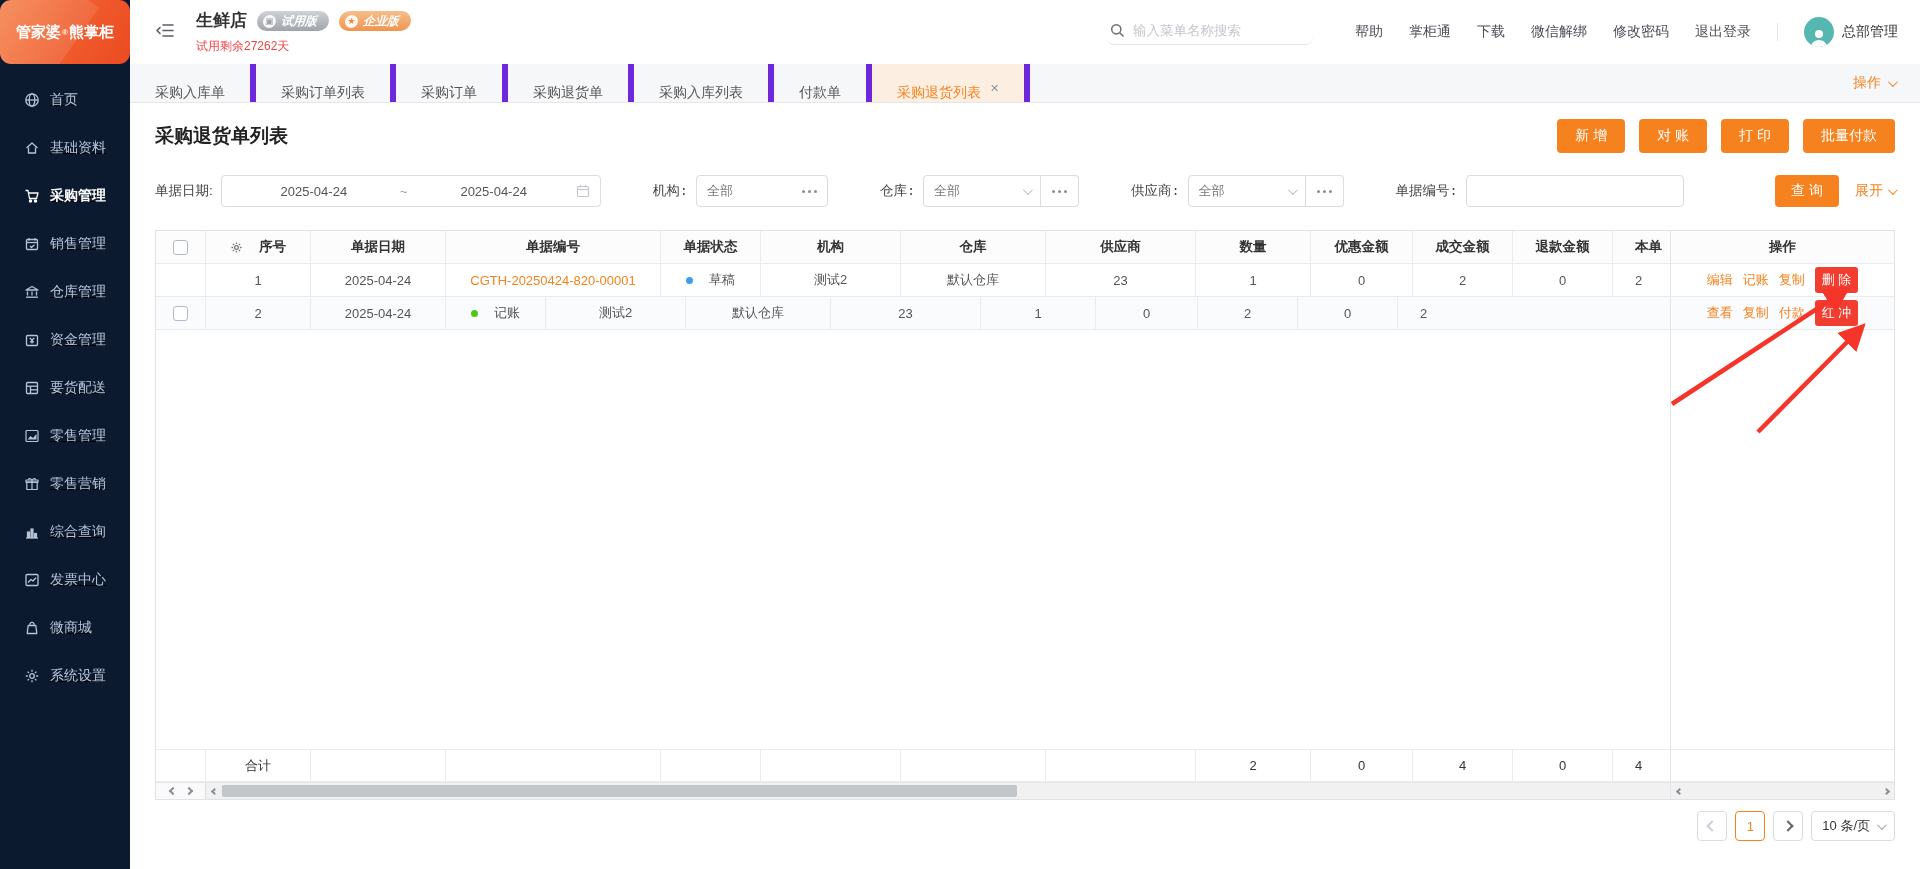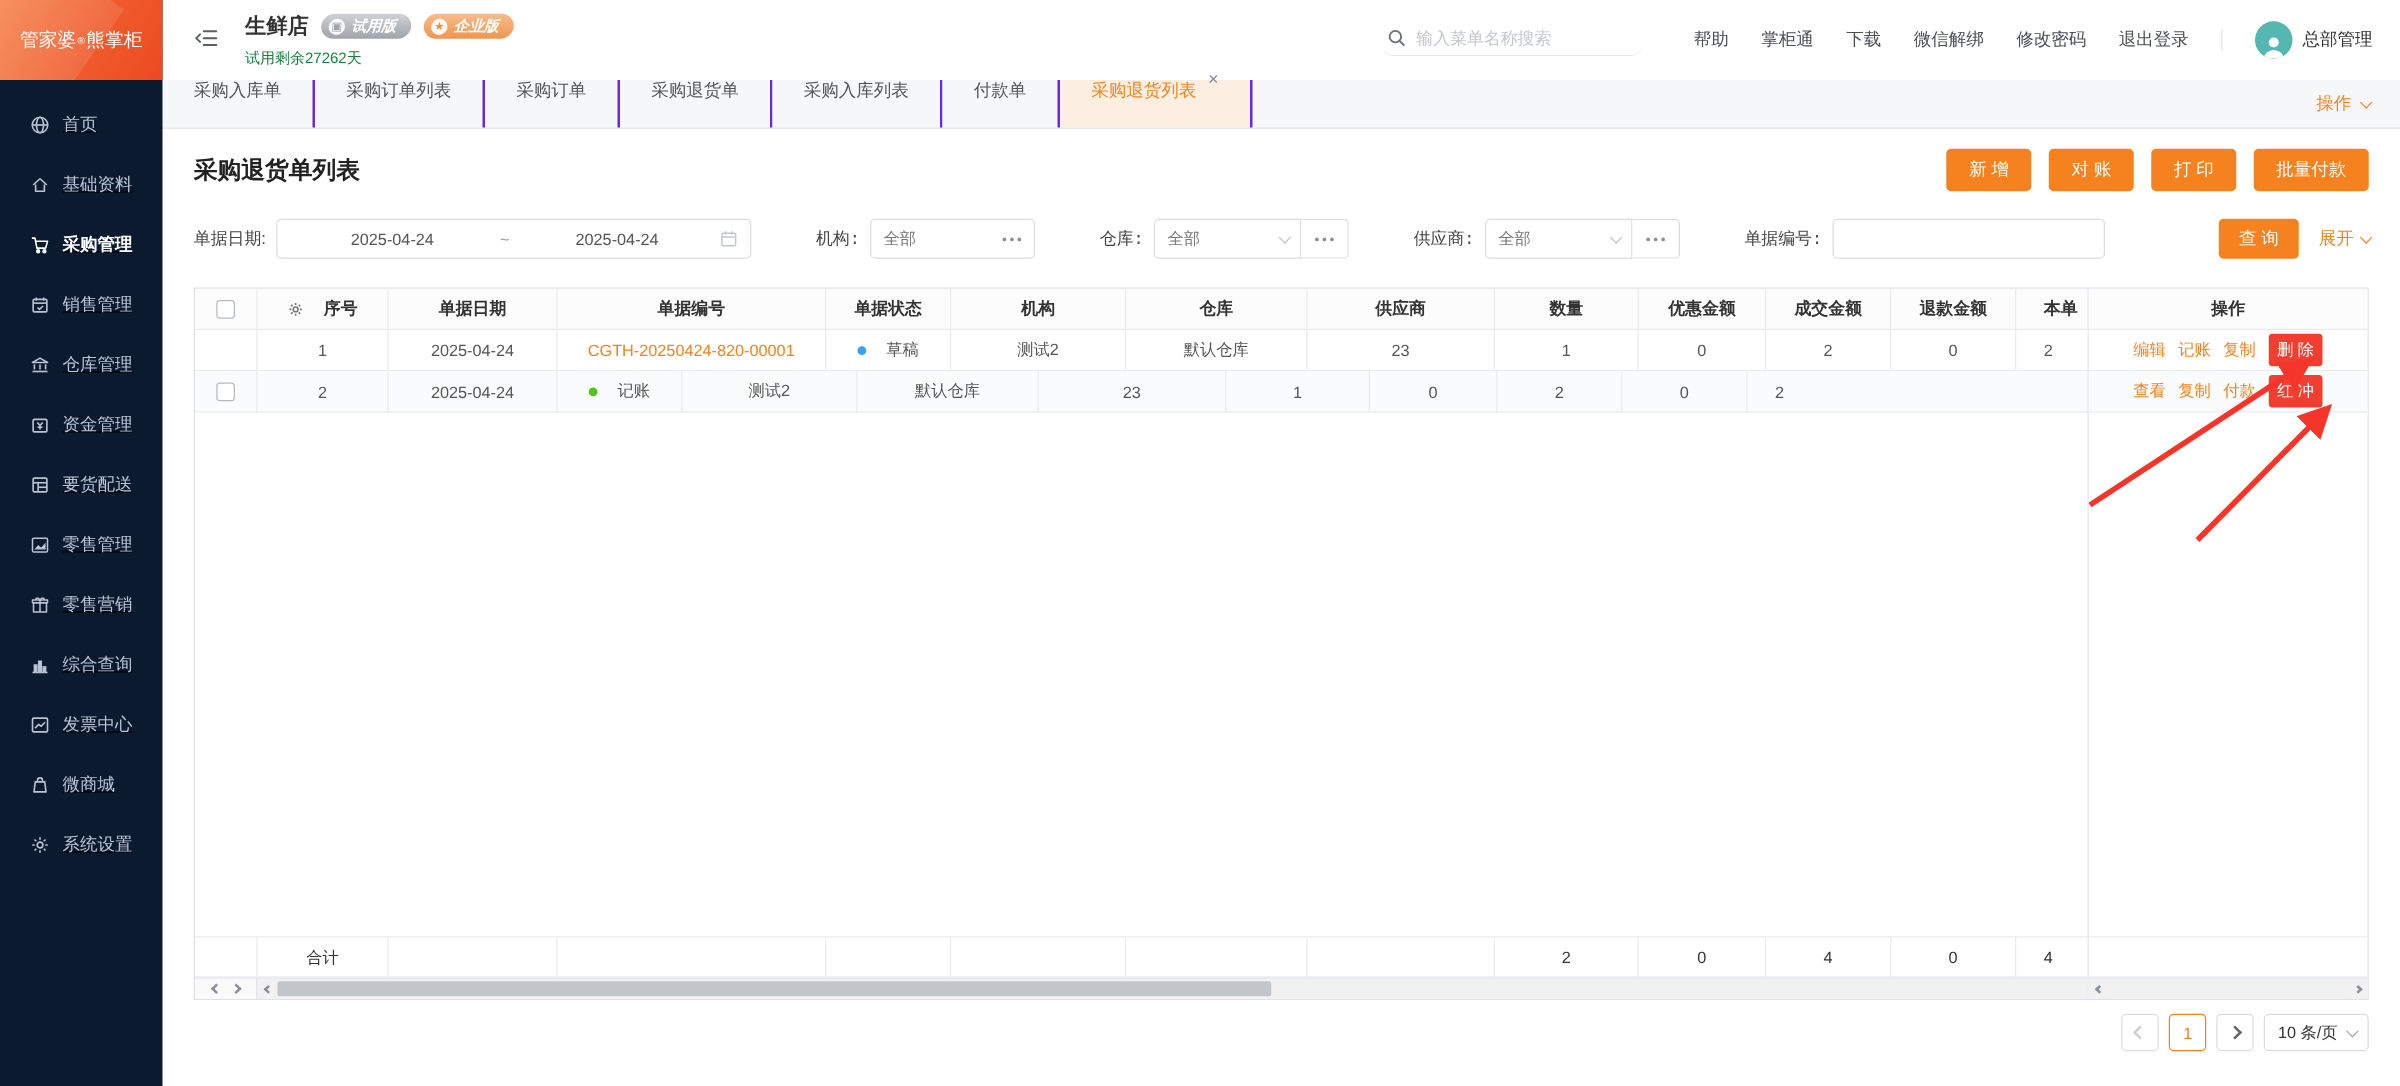--- a/index.html
+++ b/index.html
@@ -5,53 +5,53 @@
   * { box-sizing: border-box; margin: 0; padding: 0; }
   html,body { width:1920px; height:869px; overflow:hidden; font-family:"Liberation Sans","DejaVu Sans",sans-serif; background:#fff; }
   .chev { display:inline-block; width:7px; height:7px; border-right:1.5px solid currentColor; border-bottom:1.5px solid currentColor; transform:rotate(45deg) translateY(-2px); }
   .chev-l { display:inline-block; width:8px; height:8px; border-left:2px solid currentColor; border-bottom:2px solid currentColor; transform:rotate(45deg); }
   .chev-r { display:inline-block; width:8px; height:8px; border-right:2px solid currentColor; border-top:2px solid currentColor; transform:rotate(45deg); }
   .dots { display:inline-flex; gap:3px; align-items:center; }
   .dots i { width:3px; height:3px; border-radius:50%; background:#8a8f99; }
 
   
   .sidebar { position:absolute; left:0; top:0; width:130px; height:869px; background:#0c1a30; z-index:3; }
-  .logo { height:64px; background:linear-gradient(120deg,#f5844e 0%,#ef5a2b 60%,#ec4a22 100%); display:flex; align-items:center; justify-content:center; color:#fff; font-weight:normal; font-size:15px; position:relative; overflow:hidden; }
+  .logo { height:64px; background:linear-gradient(120deg,#f5844e 0%,#ef5a2b 60%,#ec4a22 100%); display:flex; align-items:center; justify-content:center; color:#fff; font-weight:bold; font-size:15px; position:relative; overflow:hidden;border-radius:11px; }
   .logo::before { content:""; position:absolute; left:-20px; top:-30px; width:90px; height:130px; background:rgba(255,255,255,.10); transform:rotate(35deg); }
   .logo sup { font-size:8px; margin:0 1px; }
   .menu { padding-top:12px;text-decoration:underline; }
   .menu-item { height:48px; display:flex; align-items:center; gap:10px; padding-left:24px; color:#b9c3d3; font-size:14px; cursor:pointer; }
   .menu-item svg { width:16px; height:16px; flex:none; }
   .menu-item.active { color:#ffffff; font-weight:bold; }
 
   
   .topbar { position:absolute; left:130px; top:0; right:0; height:64px; background:#fff; z-index:2; }
   .collapse-btn { position:absolute; left:26px; top:22px; color:#5a5e66; cursor:pointer; }
   .store-line { position:absolute; left:66px; top:9px; display:flex; align-items:center; gap:10px; }
   .store-name { font-size:17px; font-weight:bold; color:#333; }
   .badge { height:20px; display:inline-flex; align-items:center; gap:5px; padding:0 12px 0 6px; border-radius:10px; color:#fff; font-size:12px; font-style:italic; font-weight:bold; transform:skewX(-4deg); }
   .badge-trial { background:linear-gradient(180deg,#cfd2d6,#9fa4ab); }
   .badge-ent { background:linear-gradient(180deg,#f7bd8b,#ef9550); }
   .badge .b-ico { width:13px; height:13px; border-radius:50%; background:rgba(255,255,255,.92); display:inline-flex; align-items:center; justify-content:center; font-style:normal; font-size:9px; color:#ef8a3e; }
   .badge-trial .b-ico { color:#9fa4ab; }
-  .trial-remaining { position:absolute; left:66px; top:38px; font-size:12px; color:#15803d; }
+  .trial-remaining { position:absolute; left:66px; top:38px; font-size:12px; color:#ef4444; }
   .top-right { position:absolute; right:22px; top:0; height:64px; display:flex; align-items:center; gap:26px; }
   .search-wrap { display:flex; align-items:center; gap:8px; margin-right:16px; border-bottom:1px solid #e3e5e8; border-radius:0 0 8px 8px; padding:4px 10px 6px 4px; }
   .search-wrap input { border:none; outline:none; font-size:13.5px; width:170px; color:#333; }
   .search-wrap input::placeholder { color:#c3c7cd; }
   .top-link { font-size:14px; color:#4a4e55; cursor:pointer; white-space:nowrap; }
   .top-divider { width:1px; height:18px; background:#e3e5e8; }
   .user-box { display:flex; align-items:center; gap:8px; cursor:pointer; }
   .avatar { width:30px; height:30px; border-radius:50%; background:#55b7b0; display:flex; align-items:flex-end; justify-content:center; overflow:hidden; }
   .user-name { font-size:14px; color:#333; }
 
   
   .tabstrip { position:absolute; left:130px; top:64px; right:0; height:39px; background:#f6f7f9; border-bottom:1px solid #e4e6e9; z-index:2; }
   .tabs { display:flex; height:100%; }
-  .tab { padding:0 25px; display:flex; align-items:flex-start; font-size:14px; color:#555; border-right:2px solid #6d28d9; cursor:pointer; background:#f6f7f9; position:relative; }
+  .tab { padding:0 25px; display:flex; align-items:flex-end; font-size:14px; color:#555; border-right:6px solid #6d28d9; cursor:pointer; background:#f6f7f9; position:relative; }
   .tab.active { background:#fcefe2; color:#f5821f; }
   .tab .close-x { font-size:11px; color:#8a8f99; margin-left:9px; position:relative; top:-7px; font-style:normal; }
   .tab-actions { position:absolute; right:25px; top:0; height:100%; display:flex; align-items:center; gap:7px; color:#f5821f; font-size:14px; cursor:pointer; background:transparent; }
 
   
   .main { position:absolute; left:130px; top:103px; right:0; bottom:0; background:#fff; }
   .page-title { position:absolute; left:25px; top:20px; font-size:19px; font-weight:bold; color:#222; }
   .top-buttons { position:absolute; right:25px; top:16px; display:flex; gap:14px; }
   .btn-orange { background:#f5821f; color:#fff; border:none; border-radius:4px; height:34px; padding:0 18px; font-size:14px; cursor:pointer; font-family:inherit; }
   .filters { position:absolute; left:25px; right:25px; top:72px; display:flex; align-items:center; }

